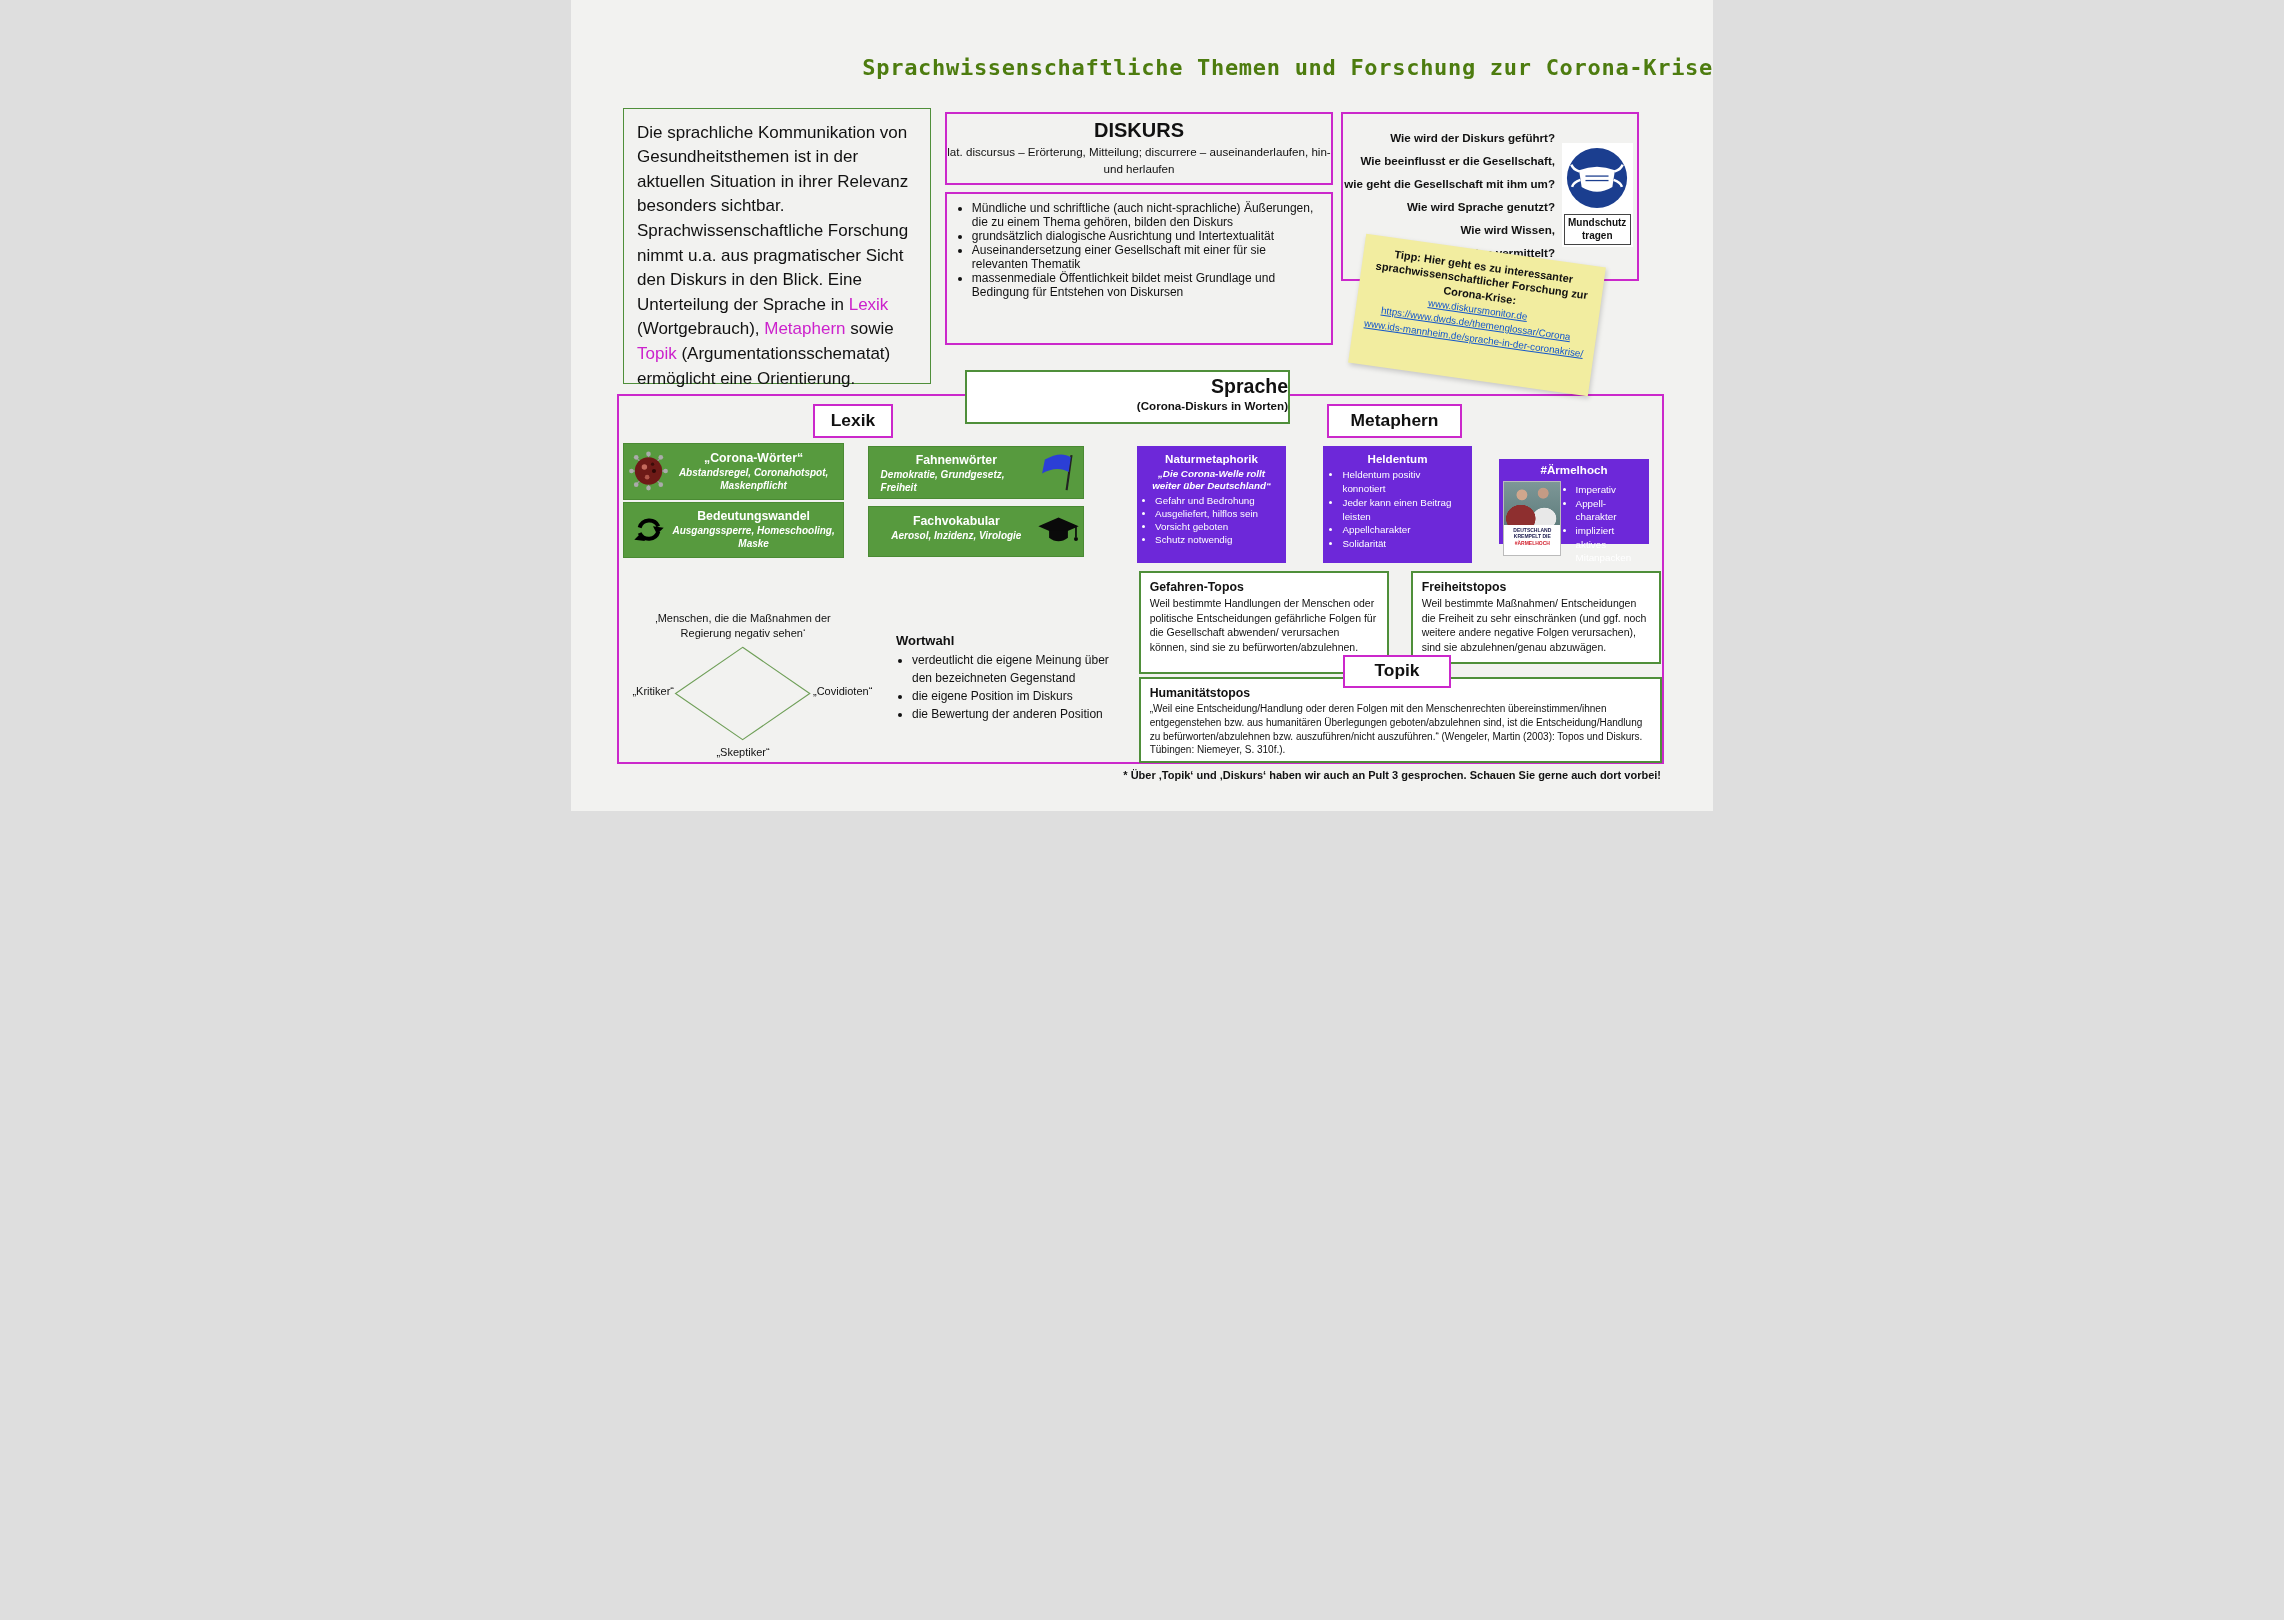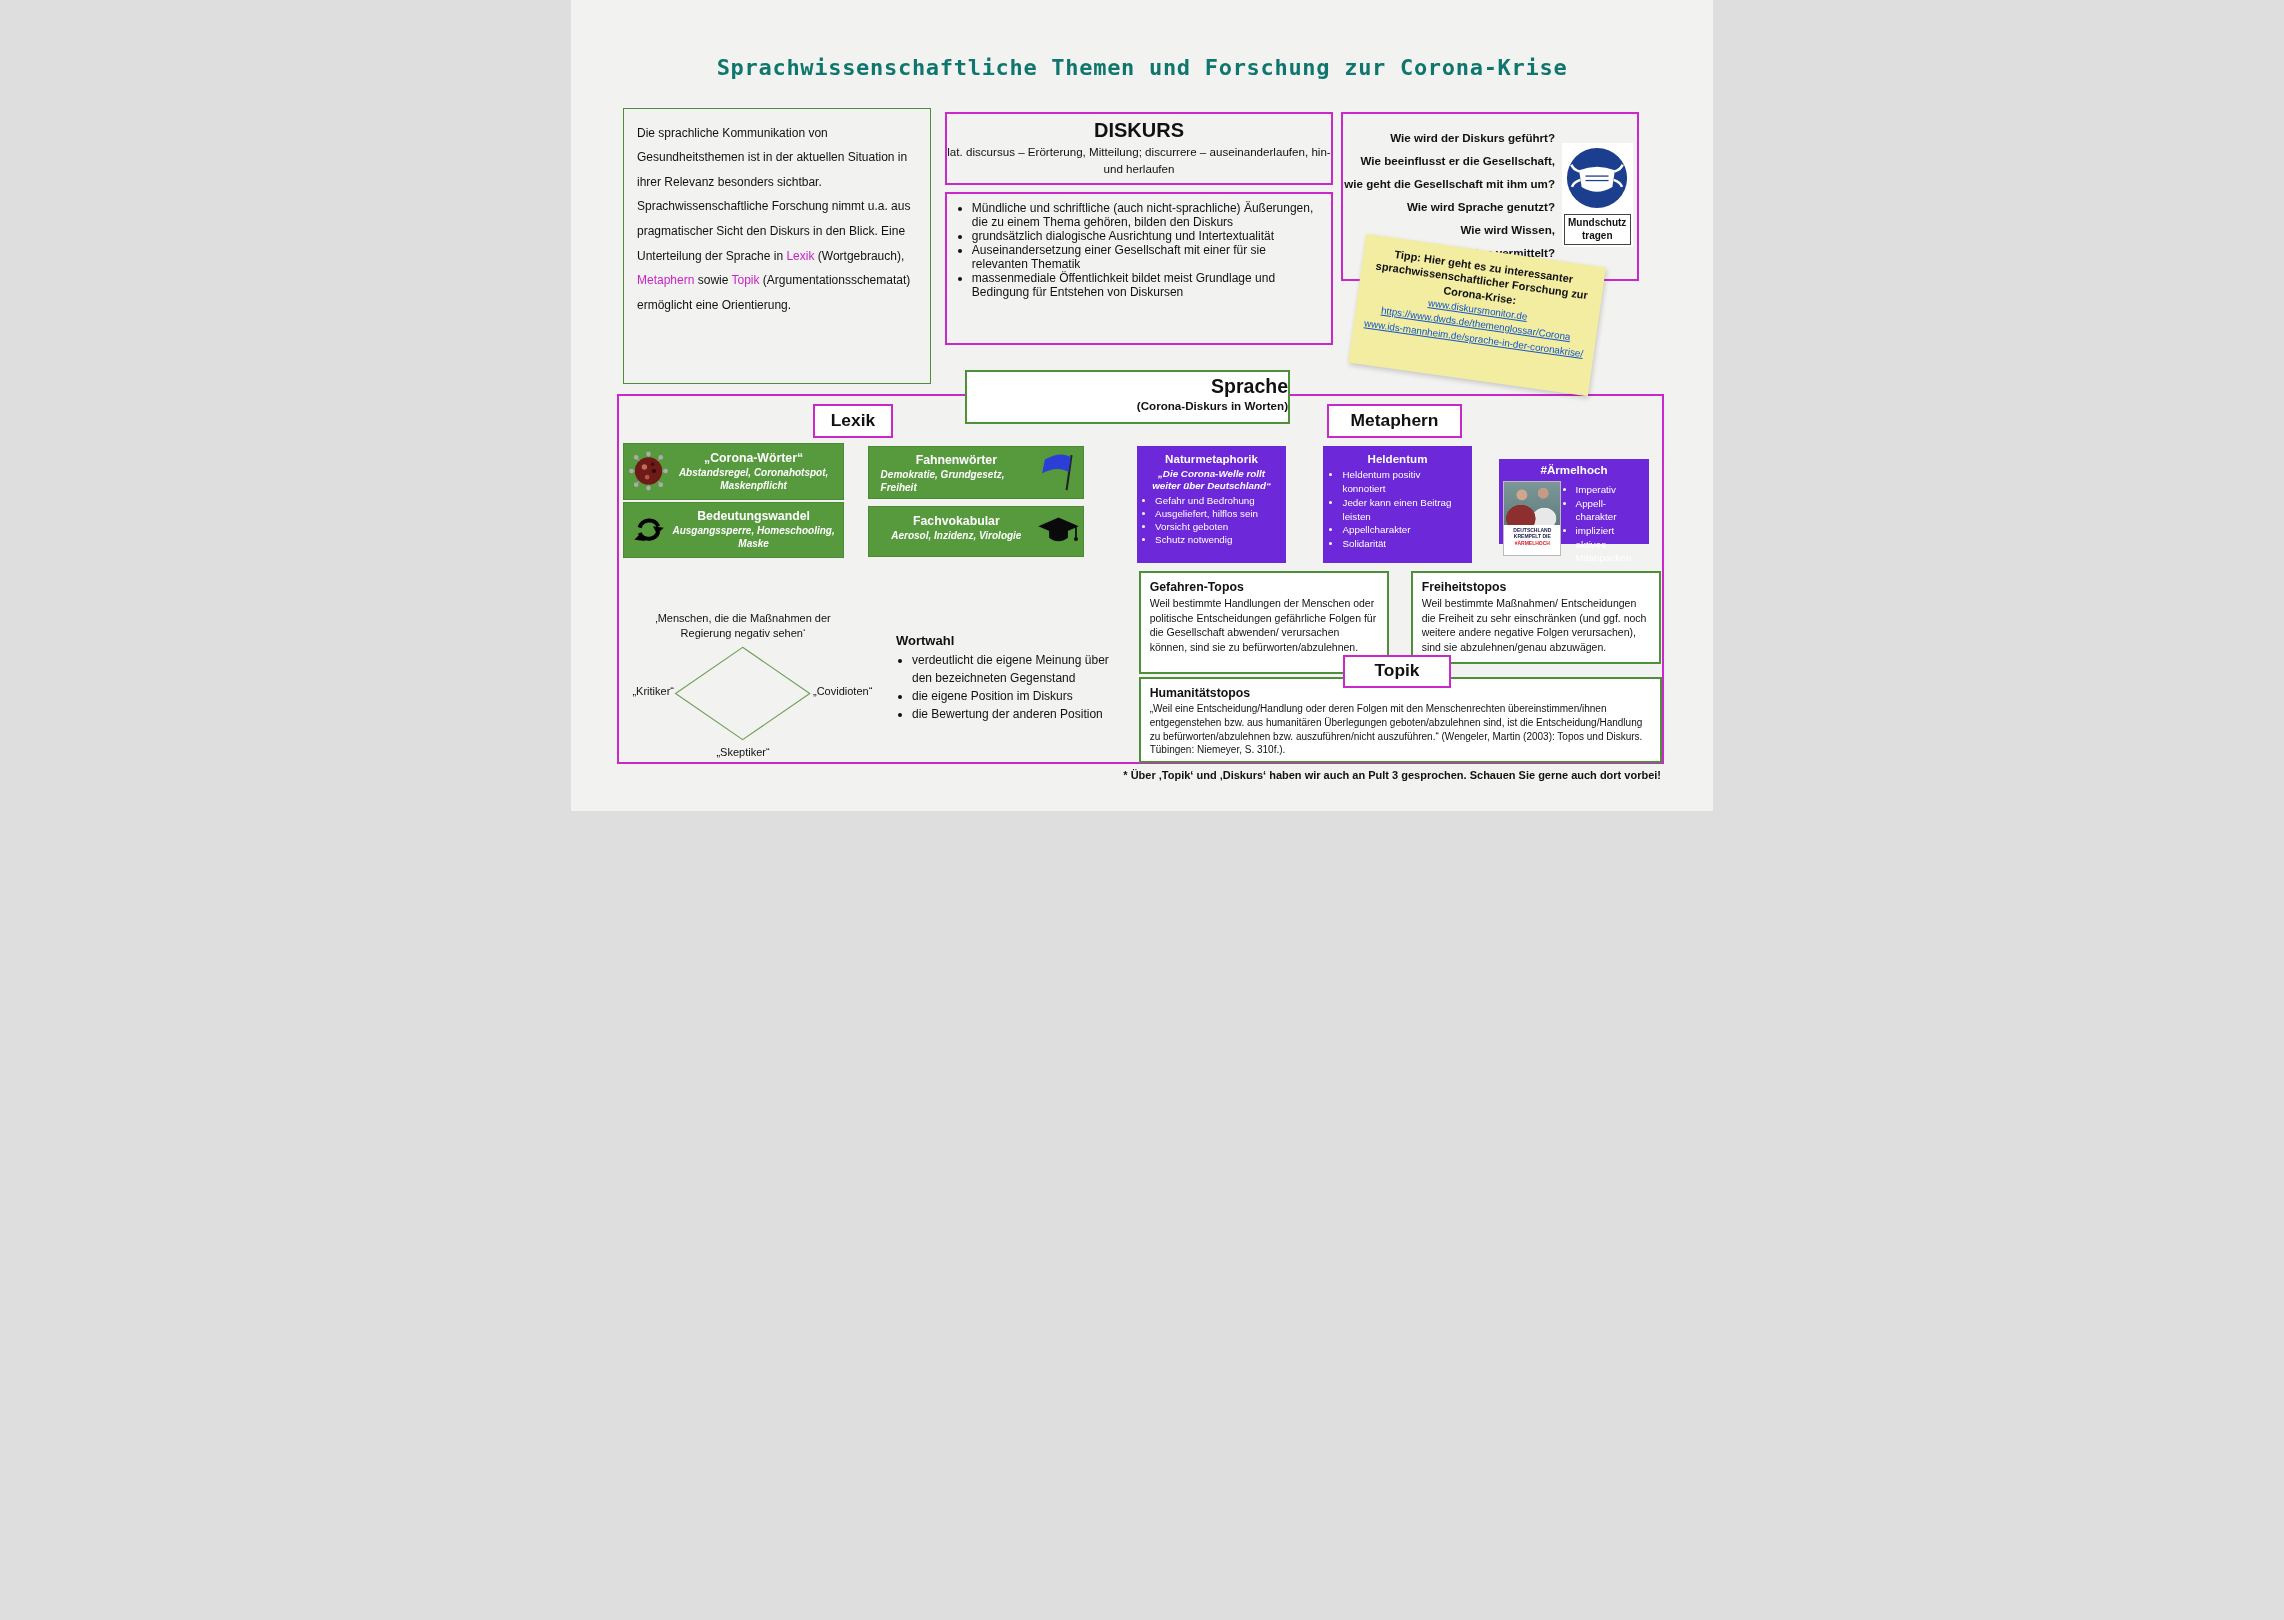--- a/index.html
+++ b/index.html
@@ -8,29 +8,29 @@
   .canvas {
     position:relative; width:1142px; height:811px; margin:0 auto;
     background:#f2f2f0; font-family:"Liberation Sans", sans-serif; color:#111;
     overflow:hidden;
   }
   .abs { position:absolute; }
 
   
   .poster-title {
     position:absolute; top:55px; left:0; width:100%; margin:0;
-    text-align:center; font-family:"DejaVu Sans Mono", monospace;
-    font-weight:bold; font-size:22px; letter-spacing:0.7px; color:#0f766e;
+    text-align:right; font-family:"DejaVu Sans Mono", monospace;
+    font-weight:bold; font-size:22px; letter-spacing:0.7px; color:#4d7c0f;
   }
 
   
   .intro-box {
     left:52px; top:108px; width:308px; height:276px;
     border:1.4px solid #4f8f3a; padding:11.6px 13px 7.2px 13px;
-    font-size:12px; line-height:24.6px;
+    font-size:17px; line-height:24.6px;
   }
   .magenta-text { color:#cc22cc; }
 
   
   .diskurs-def {
     left:374px; top:112px; width:388px; height:73px;
     border:2.2px solid #cb28cb; text-align:center; padding-top:5px;
   }
   .diskurs-title { font-size:20px; font-weight:bold; line-height:23px; }
   .diskurs-sub { font-size:11.6px; line-height:17.4px; margin-top:0.7px; }

